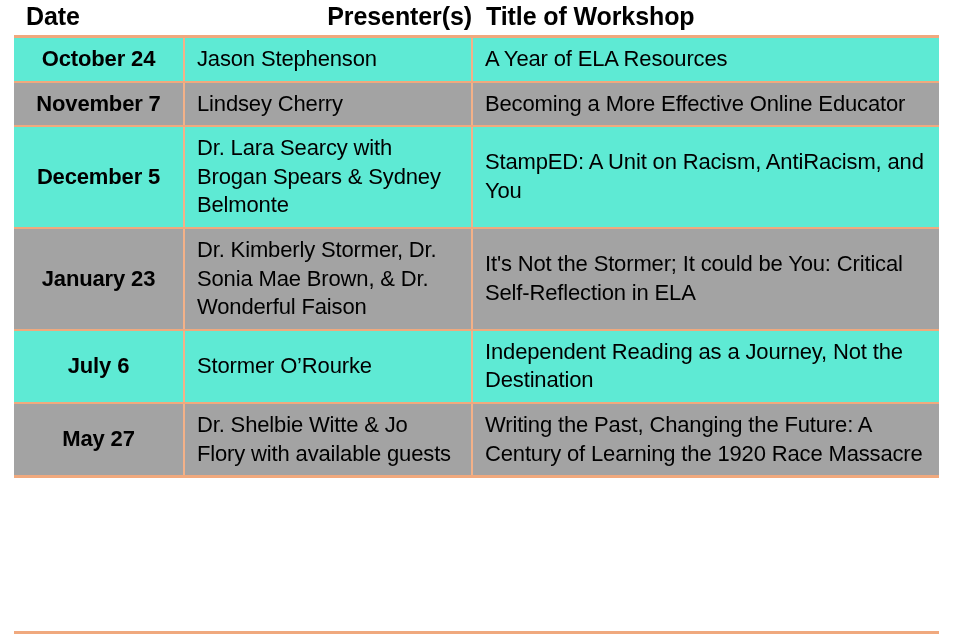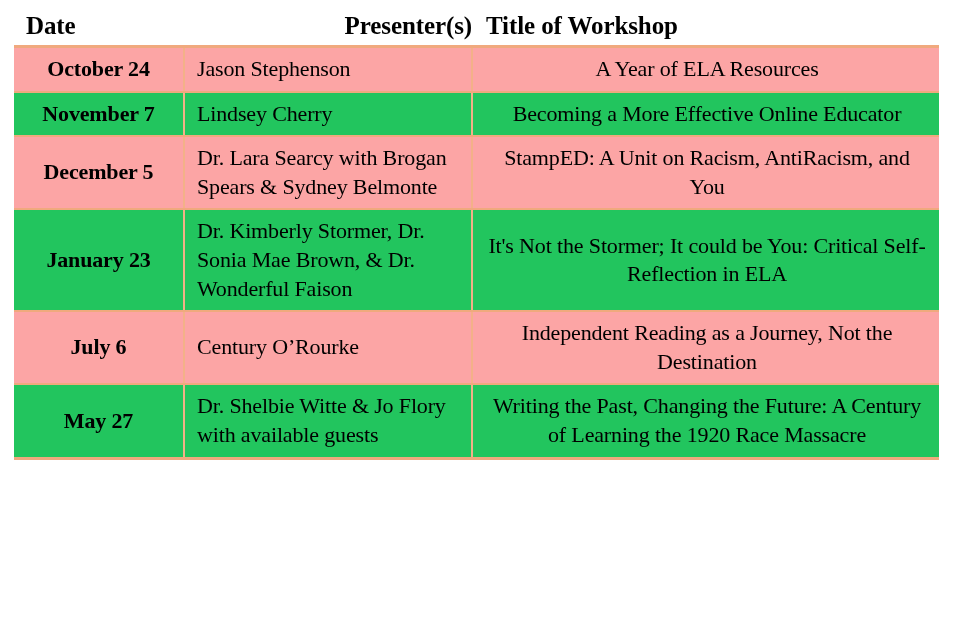--- a/index.html
+++ b/index.html
@@ -21,22 +21,21 @@
     height: 636px;
     box-sizing: border-box;
     padding: 0;
   }
 
   table.schedule {
     border-collapse: collapse;
     table-layout: fixed;
     width: 925px;
     margin-left: 14px;
-    margin-top: 12px;
-    font-family: Liberation Serif, serif;
+    margin-top: 2px;
   }
 
   col.c-date    { width: 170px; }
   col.c-pres    { width: 288px; }
   col.c-title   { width: 467px; }
 
   thead th {
     background: #ffffff;
     border: none;
     border-bottom: 3px solid #F0A97E;
@@ -59,36 +58,35 @@
     border-top: 2px solid #F0A97E;
     border-bottom: 2px solid #F0A97E;
     border-left: 2px solid #F3B188;
     border-right: 2px solid #F3B188;
     padding: 7px 10px 7px 12px;
     letter-spacing: -0.15px;
     word-spacing: 0px;
   }
 
   tbody tr.shaded td {
-    background: #fca5a5;
+    background: #5eead4;
   }
   tbody tr.plain td {
-    background: #22c55e;
+    background: #a3a3a3;
   }
 
   tbody td.cell-date {
     font-weight: bold;
     text-align: center;
     border-left: none;
     padding-left: 4px;
     padding-right: 4px;
   }
   tbody td.cell-title {
     border-right: none;
-    text-align: center;
   }
   tbody tr.plain td.cell-title {
     border-right: none;
   }
 
   tbody tr:last-child td {
     border-bottom: 3px solid #F0A97E;
   }
 
   .bottom-rule {
@@ -139,21 +137,21 @@
       </tr>
 
       <tr class="plain">
         <td class="cell-date">January 23</td>
         <td class="cell-pres">Dr. Kimberly Stormer, Dr. Sonia Mae Brown, &amp; Dr. Wonderful Faison</td>
         <td class="cell-title">It's Not the Stormer; It could be You: Critical Self-Reflection in ELA</td>
       </tr>
 
       <tr class="shaded">
         <td class="cell-date">July 6</td>
-        <td class="cell-pres">Century O’Rourke</td>
+        <td class="cell-pres">Stormer O’Rourke</td>
         <td class="cell-title">Independent Reading as a Journey, Not the Destination</td>
       </tr>
 
 
 
       <tr class="plain">
         <td class="cell-date">May 27</td>
         <td class="cell-pres">Dr. Shelbie Witte &amp; Jo Flory with available guests</td>
         <td class="cell-title">Writing the Past, Changing the Future: A Century of Learning the 1920 Race Massacre</td>
       </tr>

